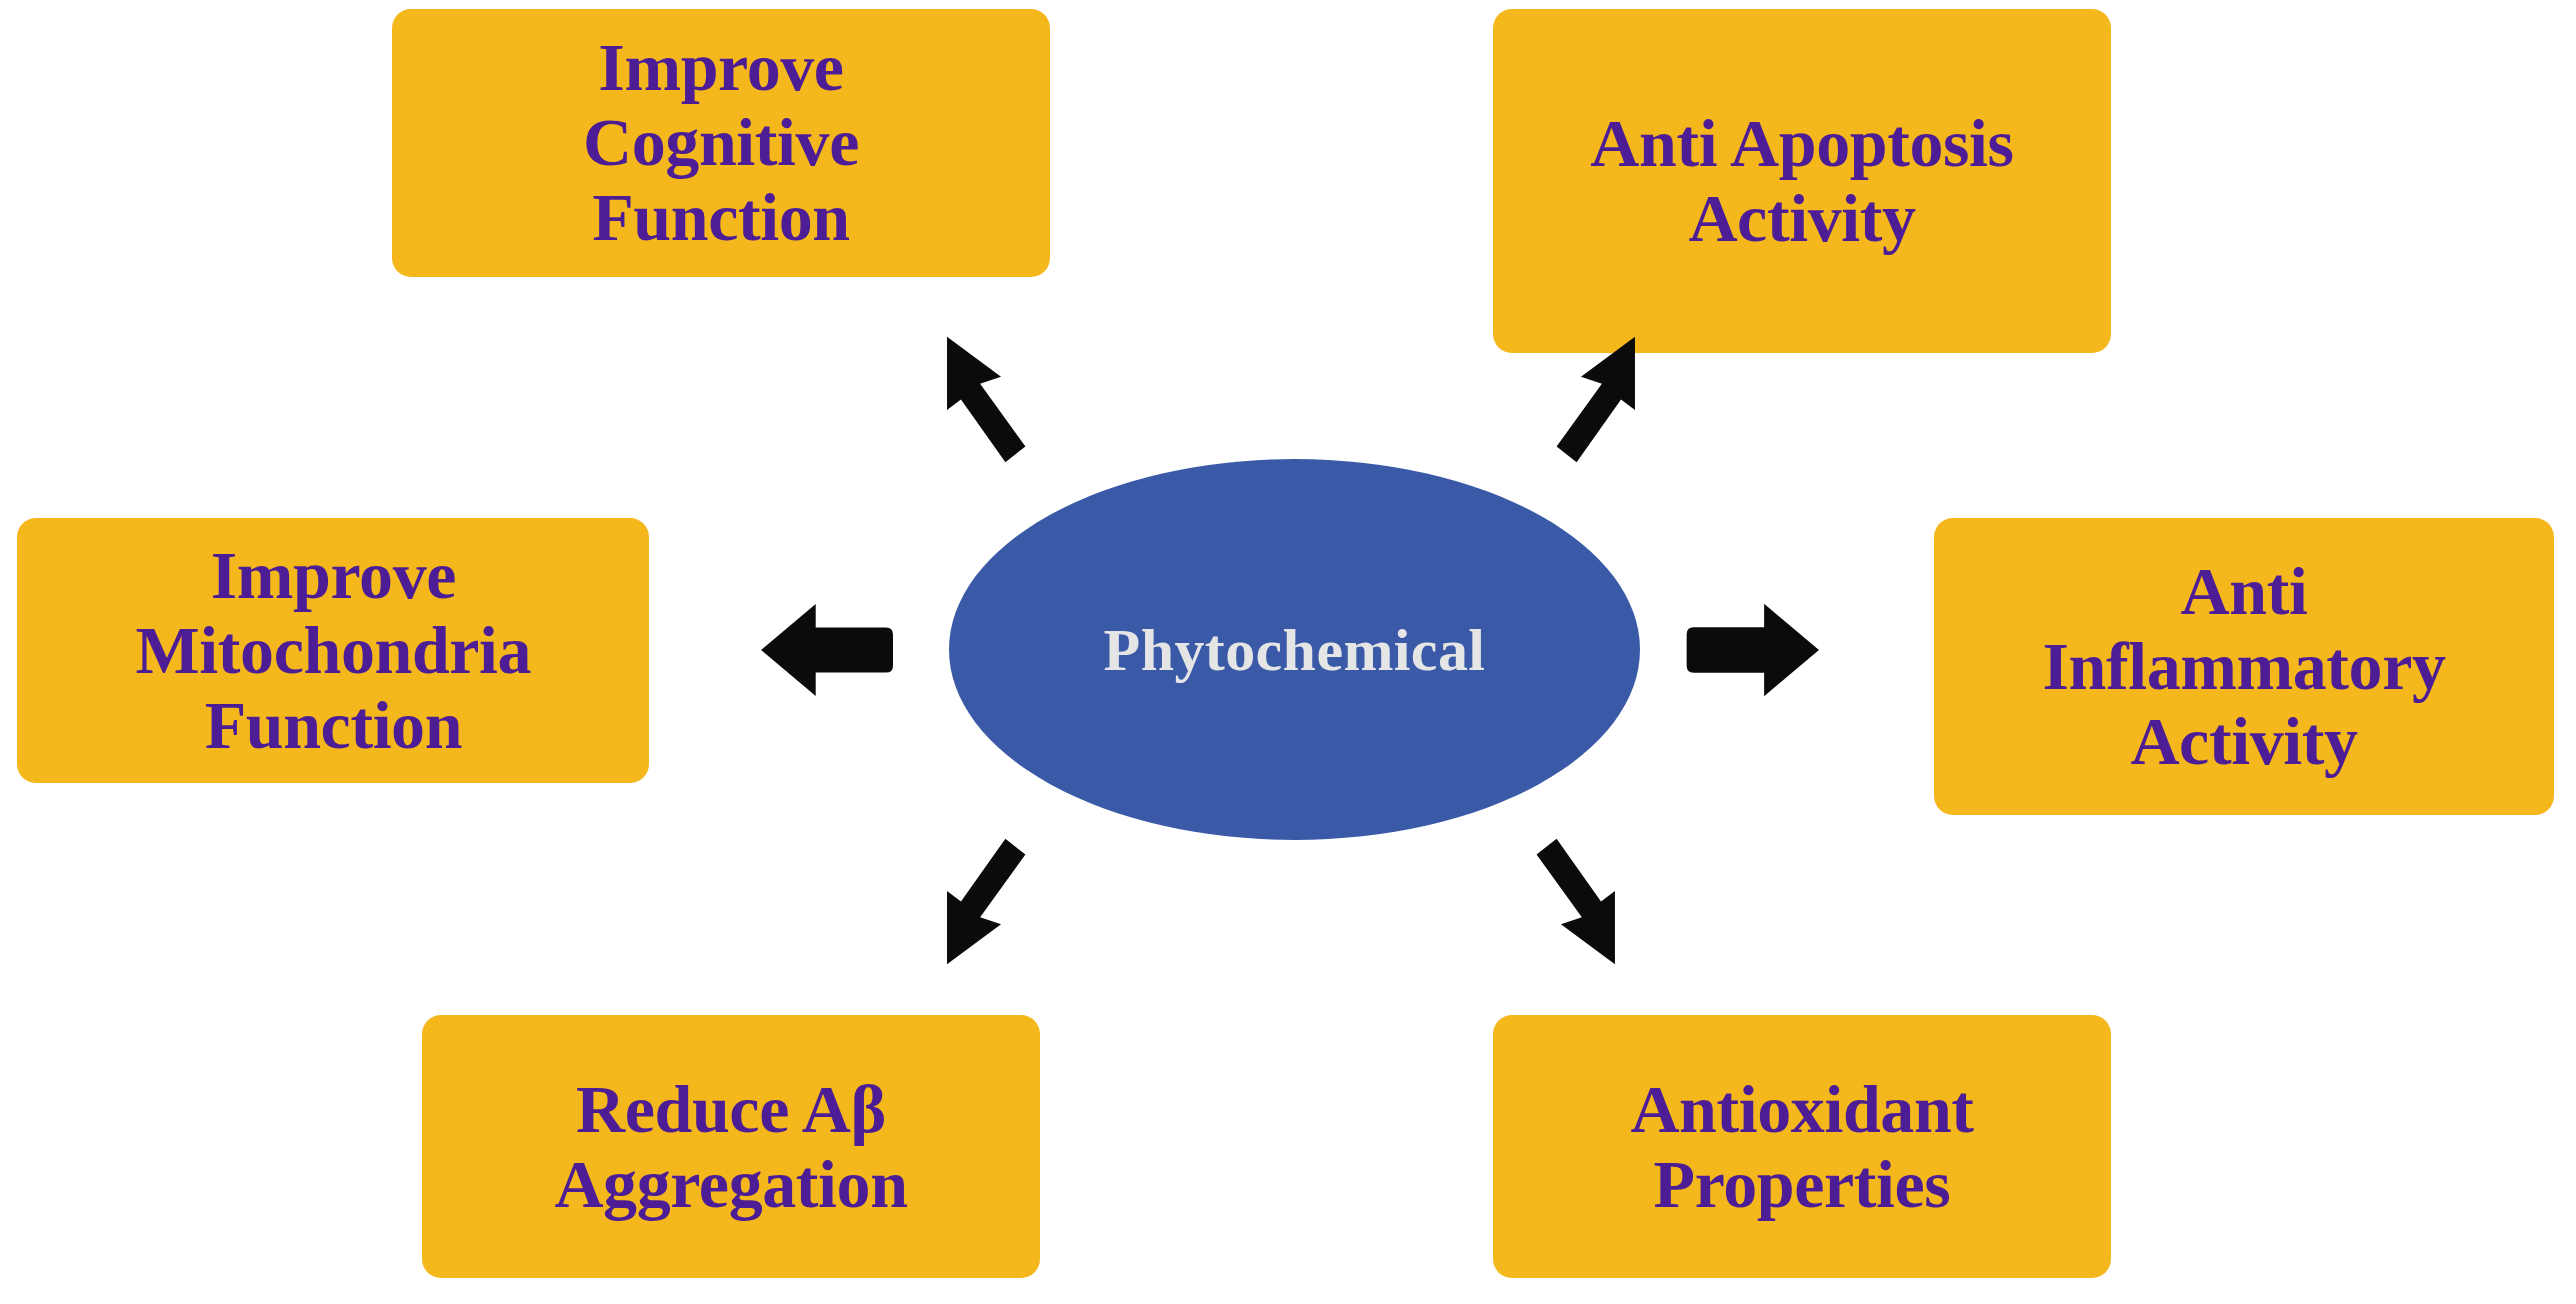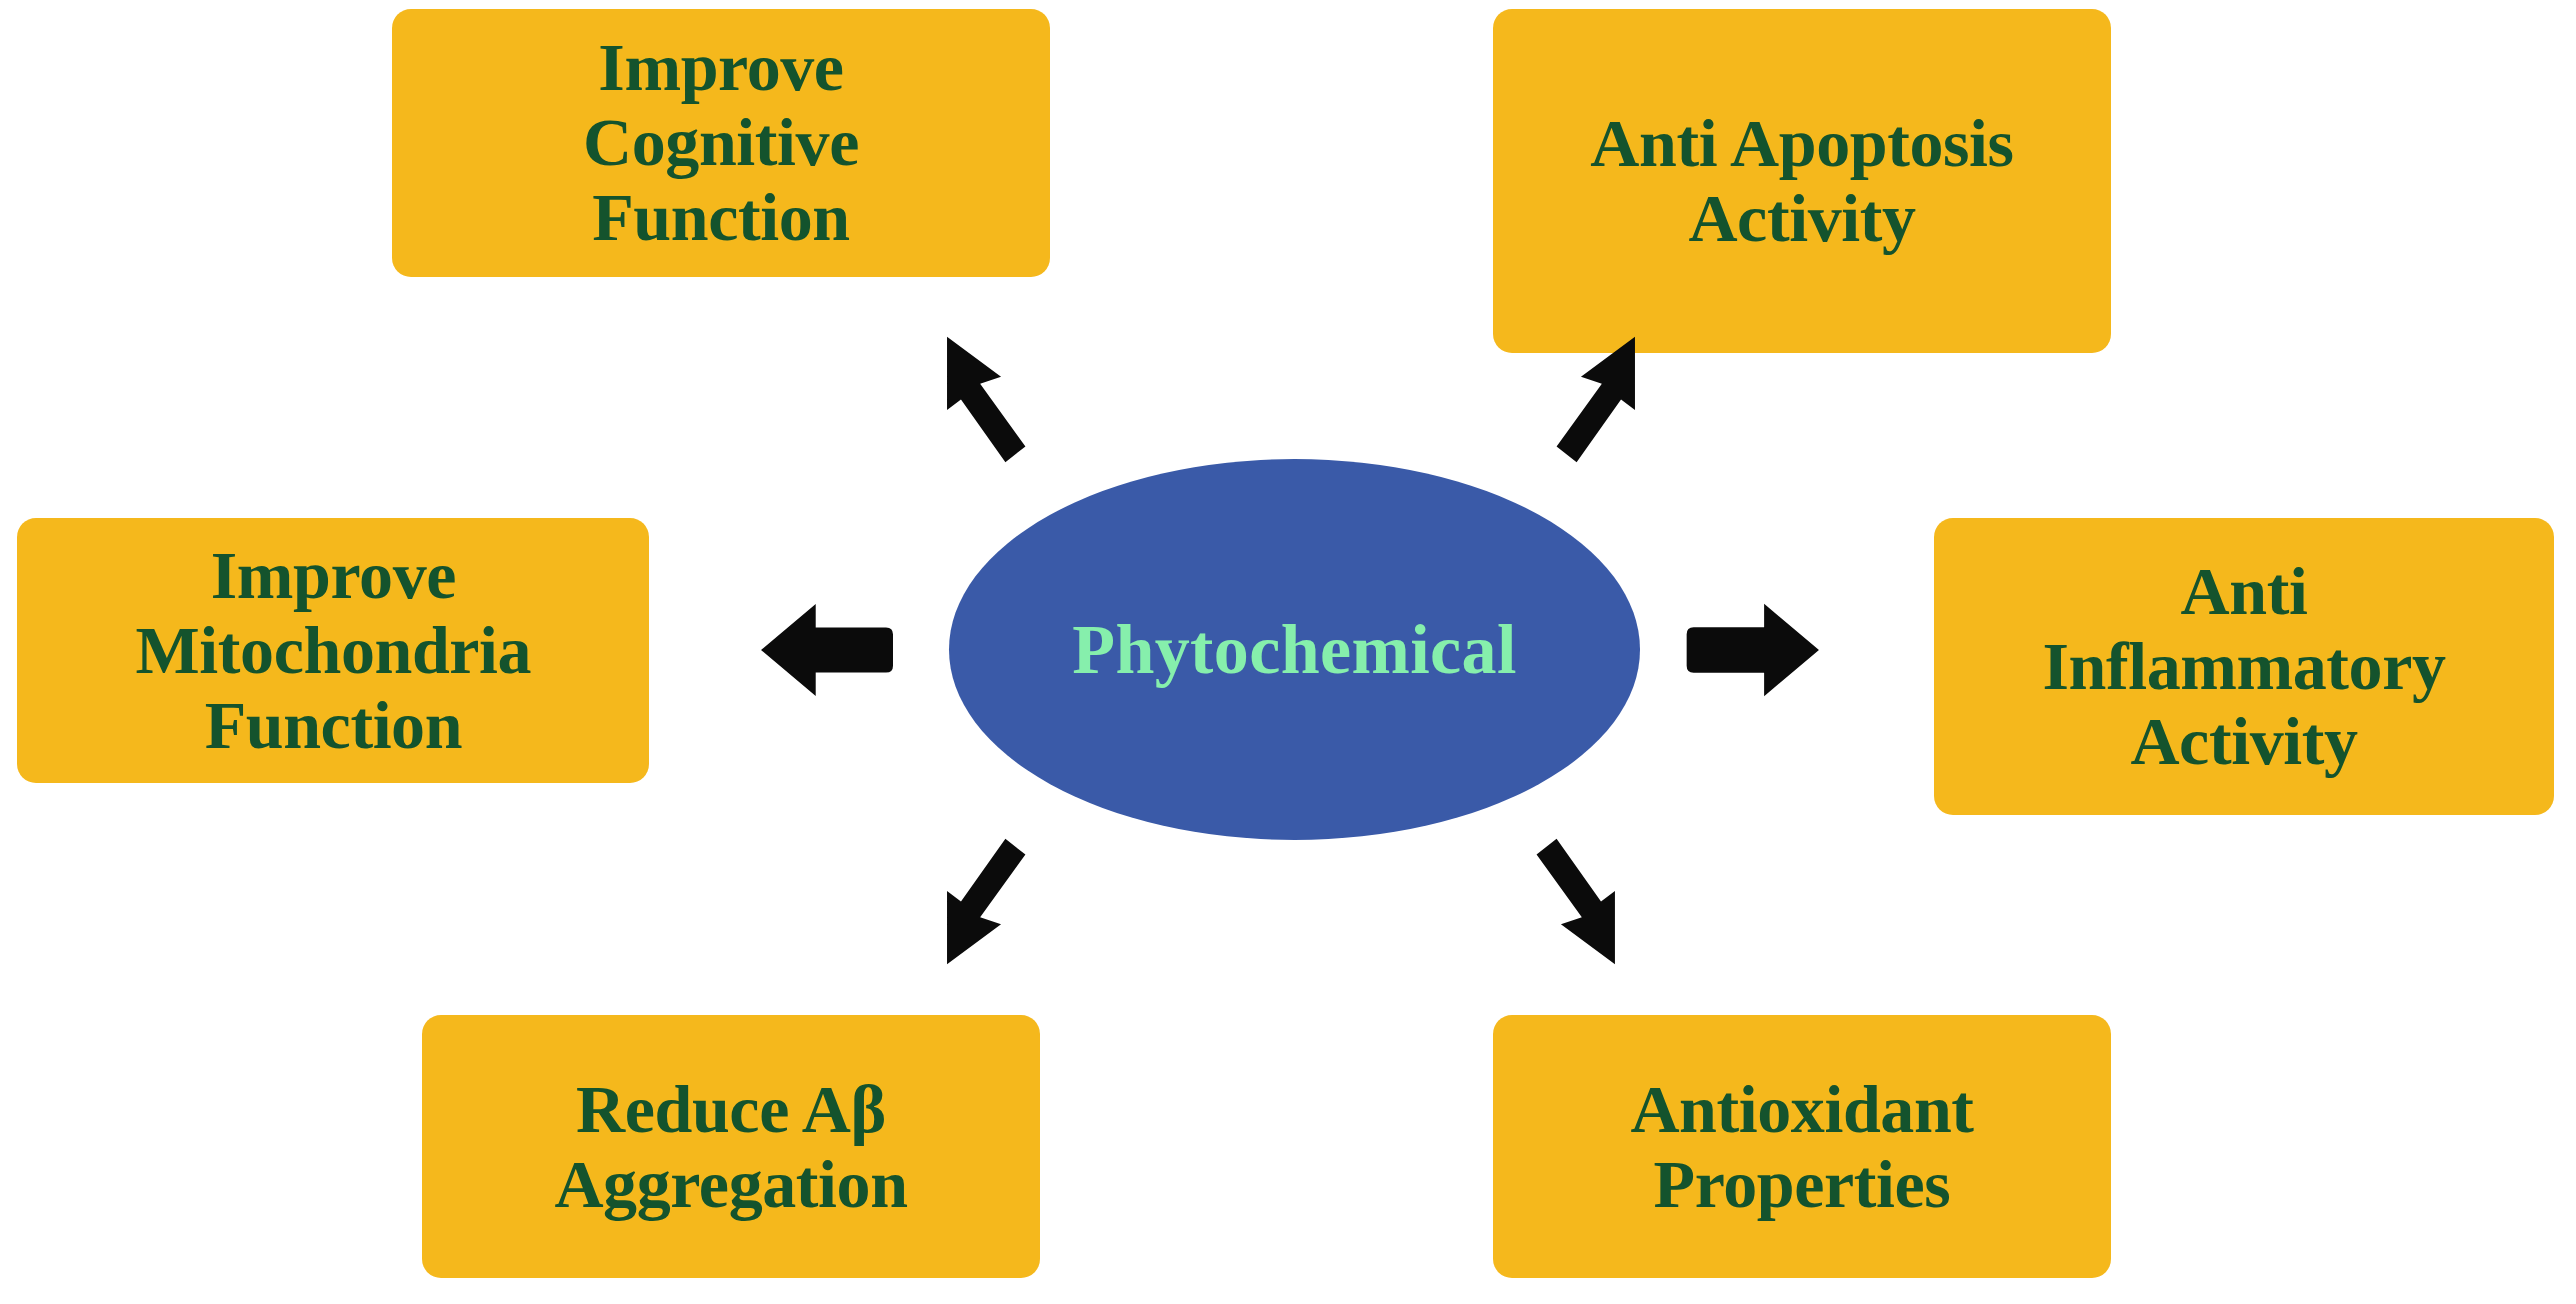--- a/index.html
+++ b/index.html
@@ -22,21 +22,21 @@
     position: absolute;
     background: #F5B81C;
     border-radius: 19px;
     display: flex;
     align-items: center;
     justify-content: center;
     text-align: center;
     box-sizing: border-box;
   }
   .node-label {
-    color: #14532d;
+    color: #4c1d95;
     font-weight: bold;
     font-size: 68px;
     line-height: 1.10;
     letter-spacing: -0.4px;
     white-space: pre-line;
     padding: 0 15.7px;
   }
   
   #center-node {
     position: absolute;
@@ -44,22 +44,22 @@
     top: 459px;
     width: 691px;
     height: 381px;
     background: #3A5AA8;
     border-radius: 50%;
     display: flex;
     align-items: center;
     justify-content: center;
   }
   #center-node .node-label {
-    color: #86efac;
-    font-size: 70px;
+    color: #e5e5e5;
+    font-size: 60px;
     font-weight: bold;
     letter-spacing: 0.4px;
   }
   
   #box-top-left      { left: 392px;  top: 8.7px;   width: 658px; height: 268px; }
   #box-top-right     { left: 1493px; top: 8.7px;   width: 618px; height: 344px; }
   #box-left          { left: 17.4px;   top: 518px;  width: 632px; height: 265px; }
   #box-right         { left: 1934px; top: 518px;  width: 620px; height: 297px; }
   #box-bottom-left   { left: 422px;  top: 1015px; width: 618px; height: 263px; }
   #box-bottom-right  { left: 1493px; top: 1015px; width: 618px; height: 263px; }

